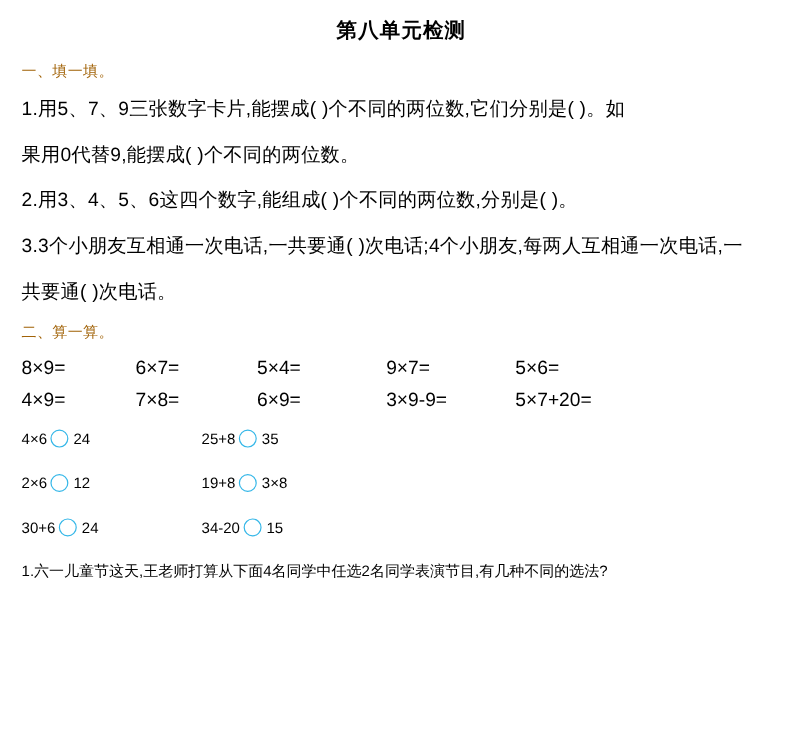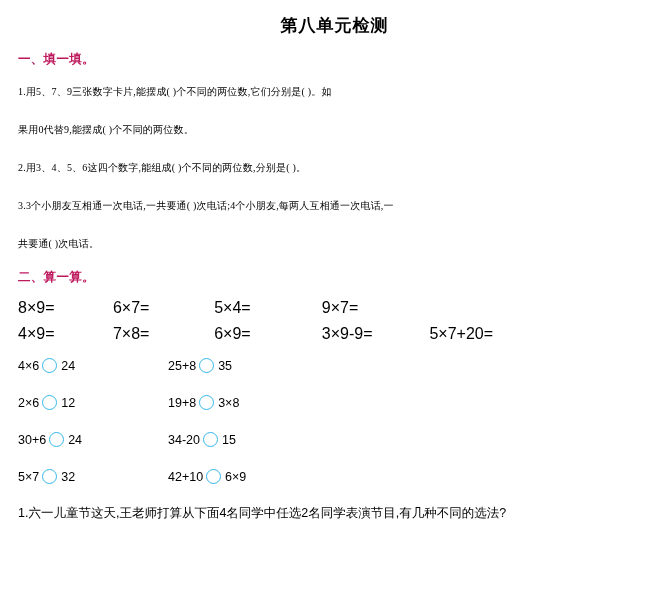--- a/index.html
+++ b/index.html
@@ -23,32 +23,31 @@
     border-radius: 25px;
   }
   .doc-title {
     text-align: center;
     font-size: 17px;
     font-weight: bold;
     letter-spacing: 1px;
     margin: 6px 0 14px 0;
   }
   .section-head {
-    color: #be185d;
+    color: #a16207;
     font-size: 12.5px;
-    font-weight: bold;
+    font-weight: normal;
     margin: 10px 0 9px 0;
     letter-spacing: 0.3px;
   }
   .q {
-    font-size: 10px;
+    font-size: 16px;
     line-height: 30px;
     margin: 0 0 8px 0;
     letter-spacing: 0.2px;
-    font-family: Liberation Serif, serif;
   }
   
   .calc-block {
     font-size: 16px;
     line-height: 26px;
   }
   .calc-row {
     display: flex;
     width: 100%;
   }
@@ -114,20 +113,21 @@
   <div class="q">共要通(        )次电话。</div>
 
   <div class="section-head">二、算一算。</div>
 
   <div class="calc-block">
     <div class="calc-row">
       <span class="calc-cell c1">8×9=</span>
       <span class="calc-cell c2">6×7=</span>
       <span class="calc-cell c3">5×4=</span>
       <span class="calc-cell c4">9×7=</span>
+      <span class="calc-cell c6">5×6=</span>
     </div>
     <div class="calc-row">
       <span class="calc-cell c1">4×9=</span>
       <span class="calc-cell c2">7×8=</span>
       <span class="calc-cell c3">6×9=</span>
       <span class="calc-cell c4">3×9-9=</span>
       <span class="calc-cell c5">5×7+20=</span>
       <span class="calc-cell c6"></span>
     </div>
   </div>
@@ -167,31 +167,19 @@
         <span class="circle"></span>
         <span class="cmp-tail">24</span>
       </span>
       <span class="cmp-item">
         <span class="cmp-lead">34-20</span>
         <span class="circle"></span>
         <span class="cmp-tail">15</span>
       </span>
     </div>
 
-    <div class="cmp-row">
-      <span class="cmp-item first">
-        <span class="cmp-lead">5×7</span>
-        <span class="circle"></span>
-        <span class="cmp-tail">32</span>
-      </span>
-      <span class="cmp-item">
-        <span class="cmp-lead">42+10</span>
-        <span class="circle"></span>
-        <span class="cmp-tail">6×9</span>
-      </span>
-    </div>
 
   </div>
 
 
   <div class="last-q">1.六一儿童节这天,王老师打算从下面4名同学中任选2名同学表演节目,有几种不同的选法?</div>
 
 </div>
 
 </body></html>

